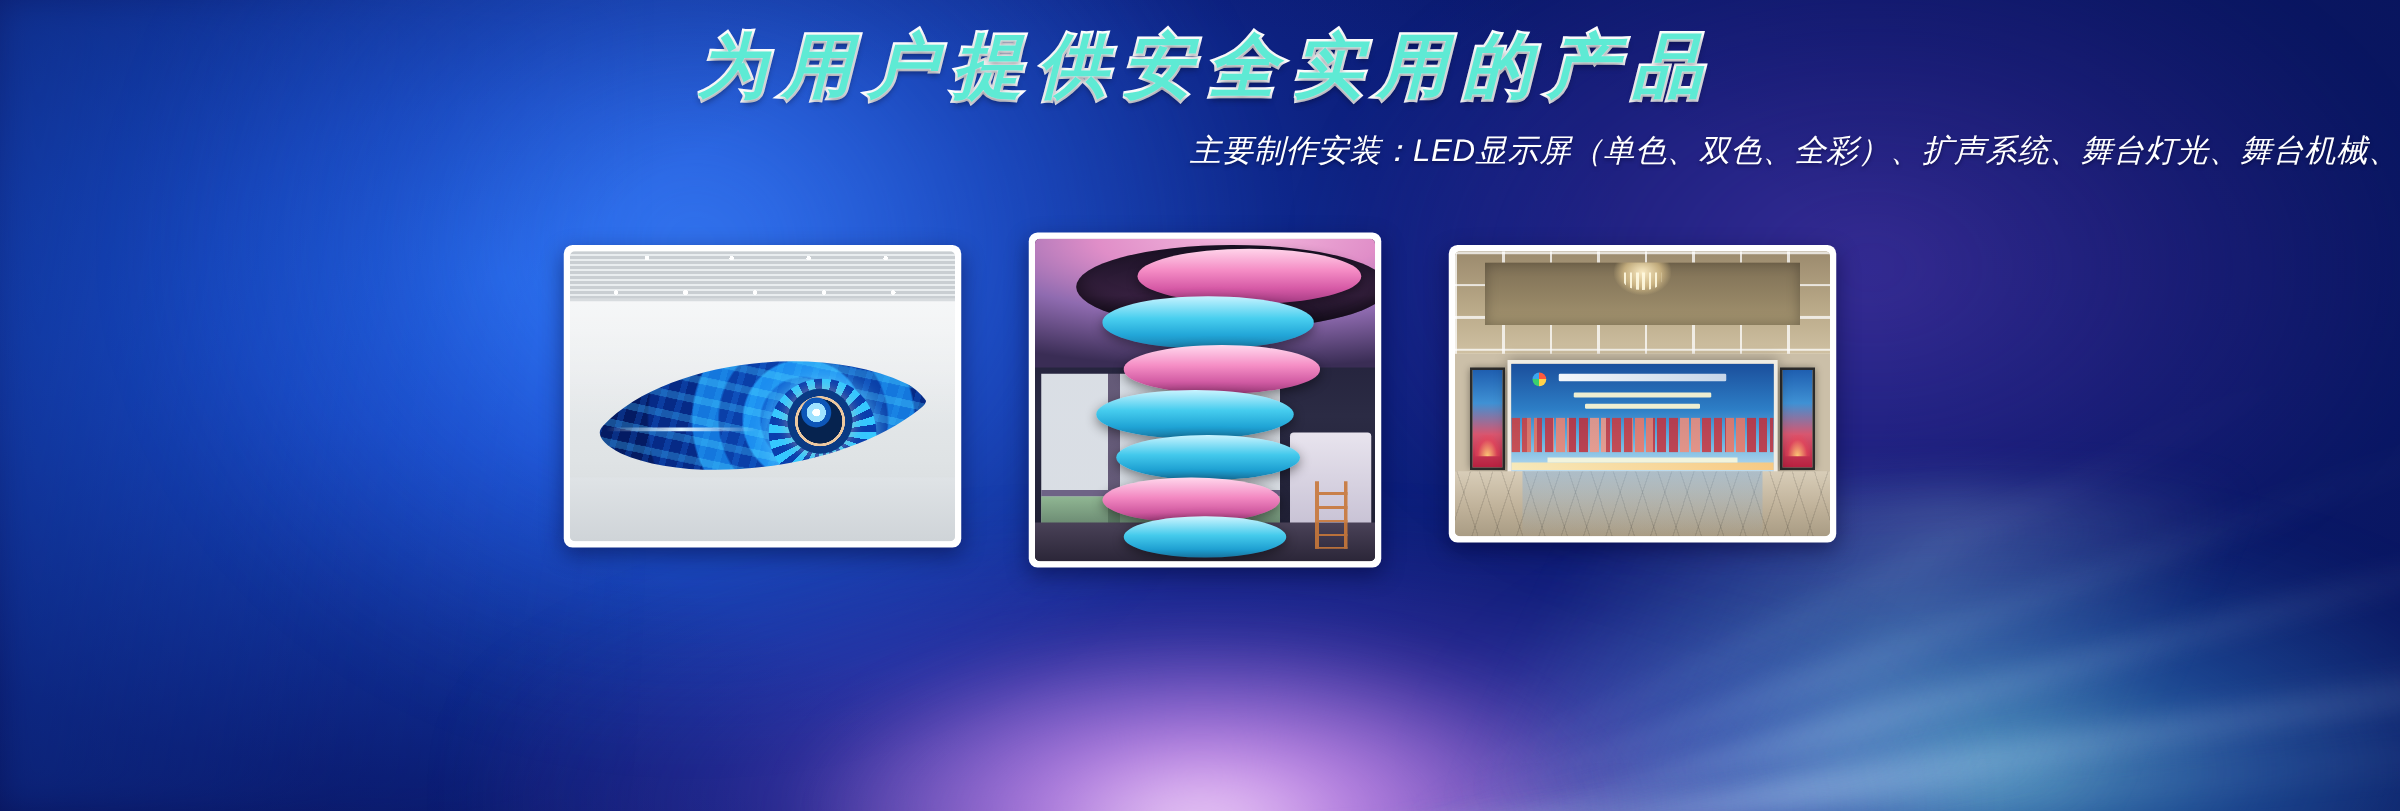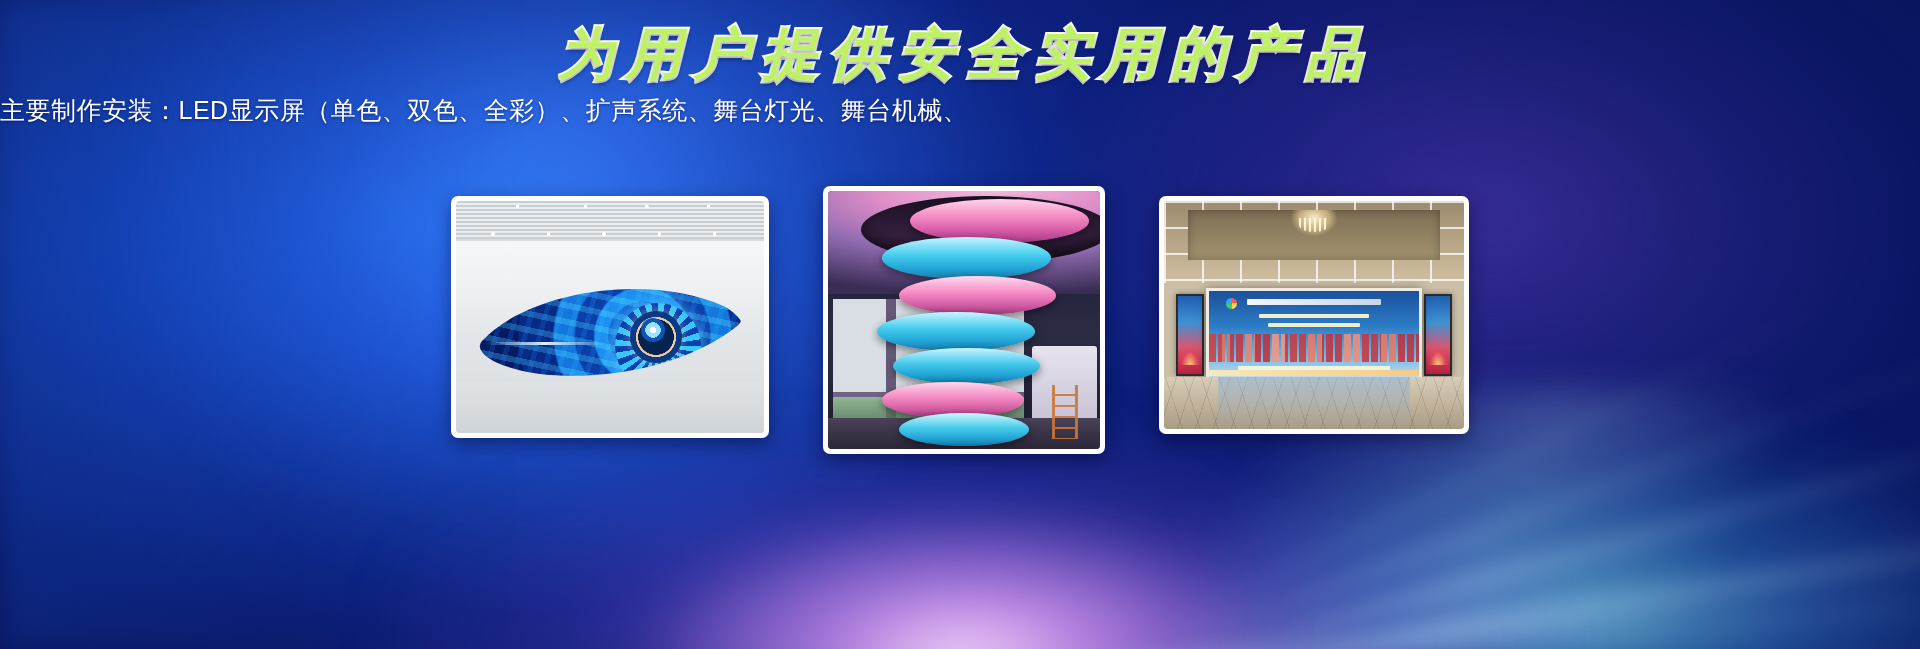--- a/index.html
+++ b/index.html
@@ -99,37 +99,38 @@
     text-align: center;
     z-index: 6;
   }
   .headline {
     display: inline-block;
     font-family: "Liberation Serif", "DejaVu Serif", serif;
     font-size: 56px;
     font-weight: 700;
     font-style: italic;
     letter-spacing: 12px;
-    color: #bef264;
+    color: #5eead4;
     -webkit-text-stroke: 4px #ffffff;
     paint-order: stroke fill;
     text-shadow:
       0 0 2px #ffffff,
       0 3px 5px rgba(0,0,20,0.45);
     white-space: nowrap;
     line-height: 1.1;
     margin-left: 12px;
   }
 
   
   .subtitle-wrap {
     position: absolute;
-    top: 89px; left: 0; right: 0;
-    text-align: left;
+    top: 100px; left: 0; right: 0;
+    text-align: right;
     z-index: 6;
+    font-style: italic;
   }
   .subtitle-line {
     color: #ffffff;
     font-size: 25px;
     line-height: 43px;
     letter-spacing: 0.5px;
     white-space: nowrap;
     text-shadow: 0 1px 3px rgba(0,0,40,0.5);
   }
 

